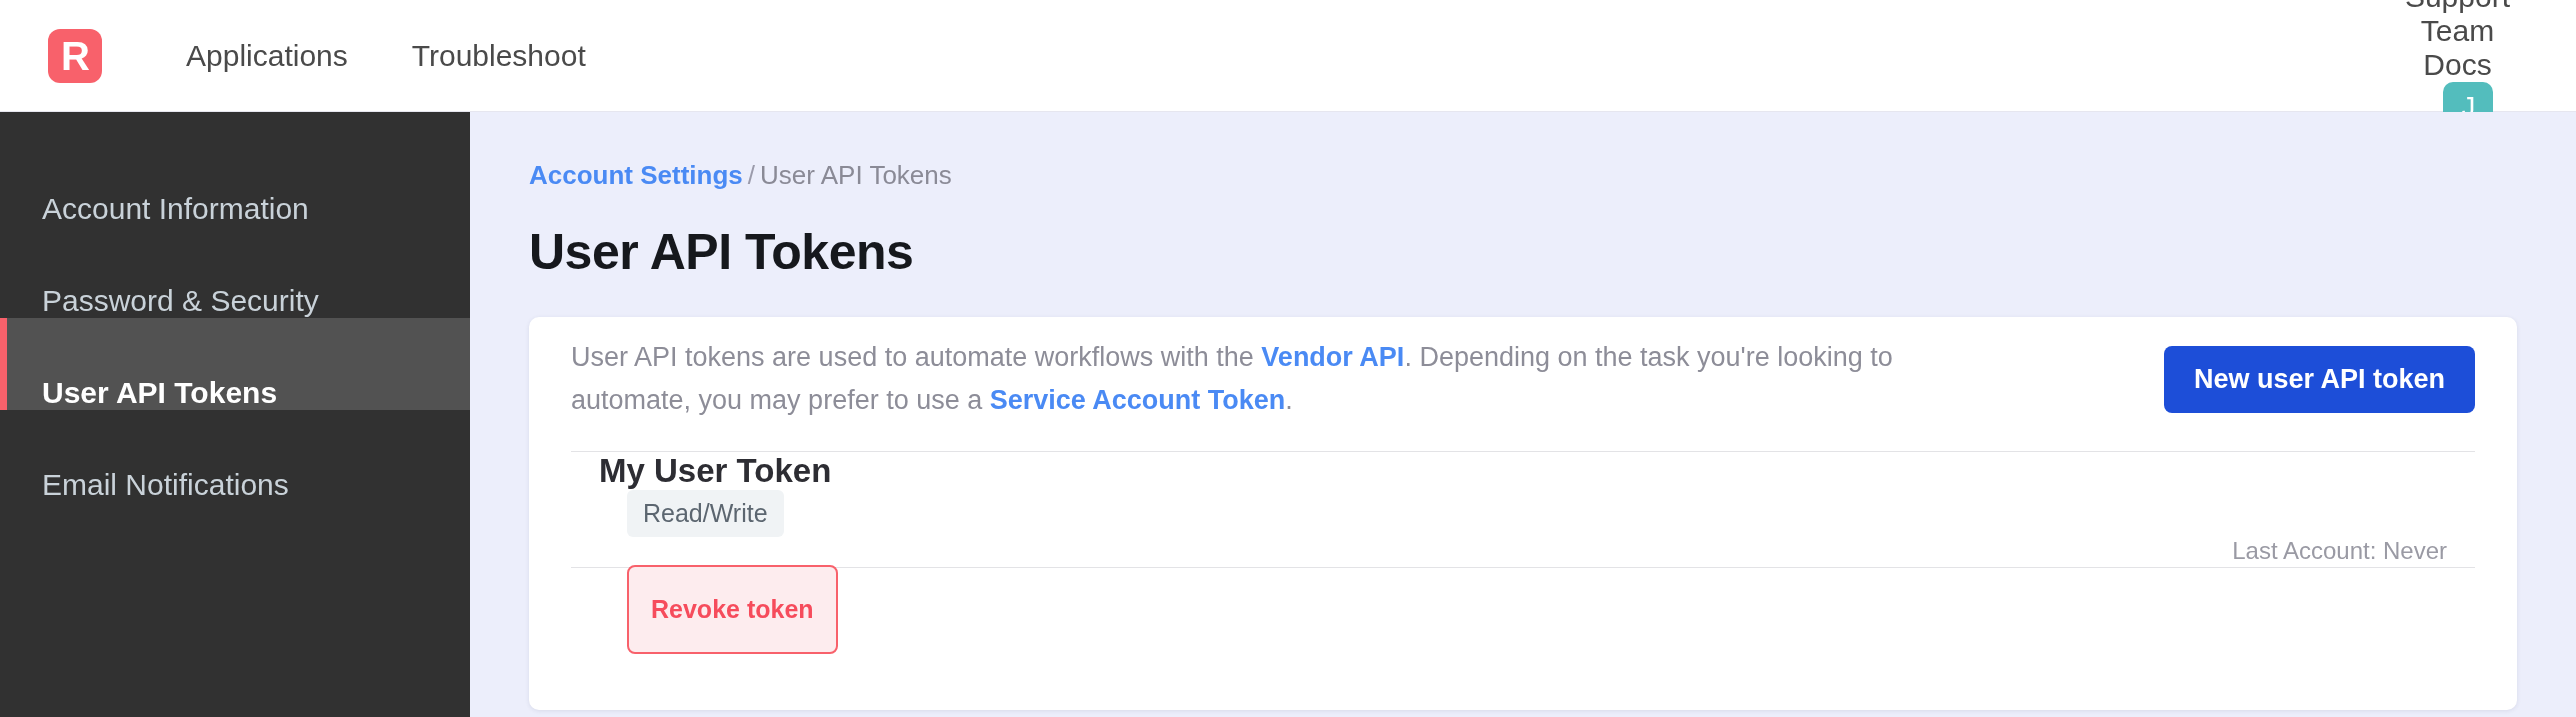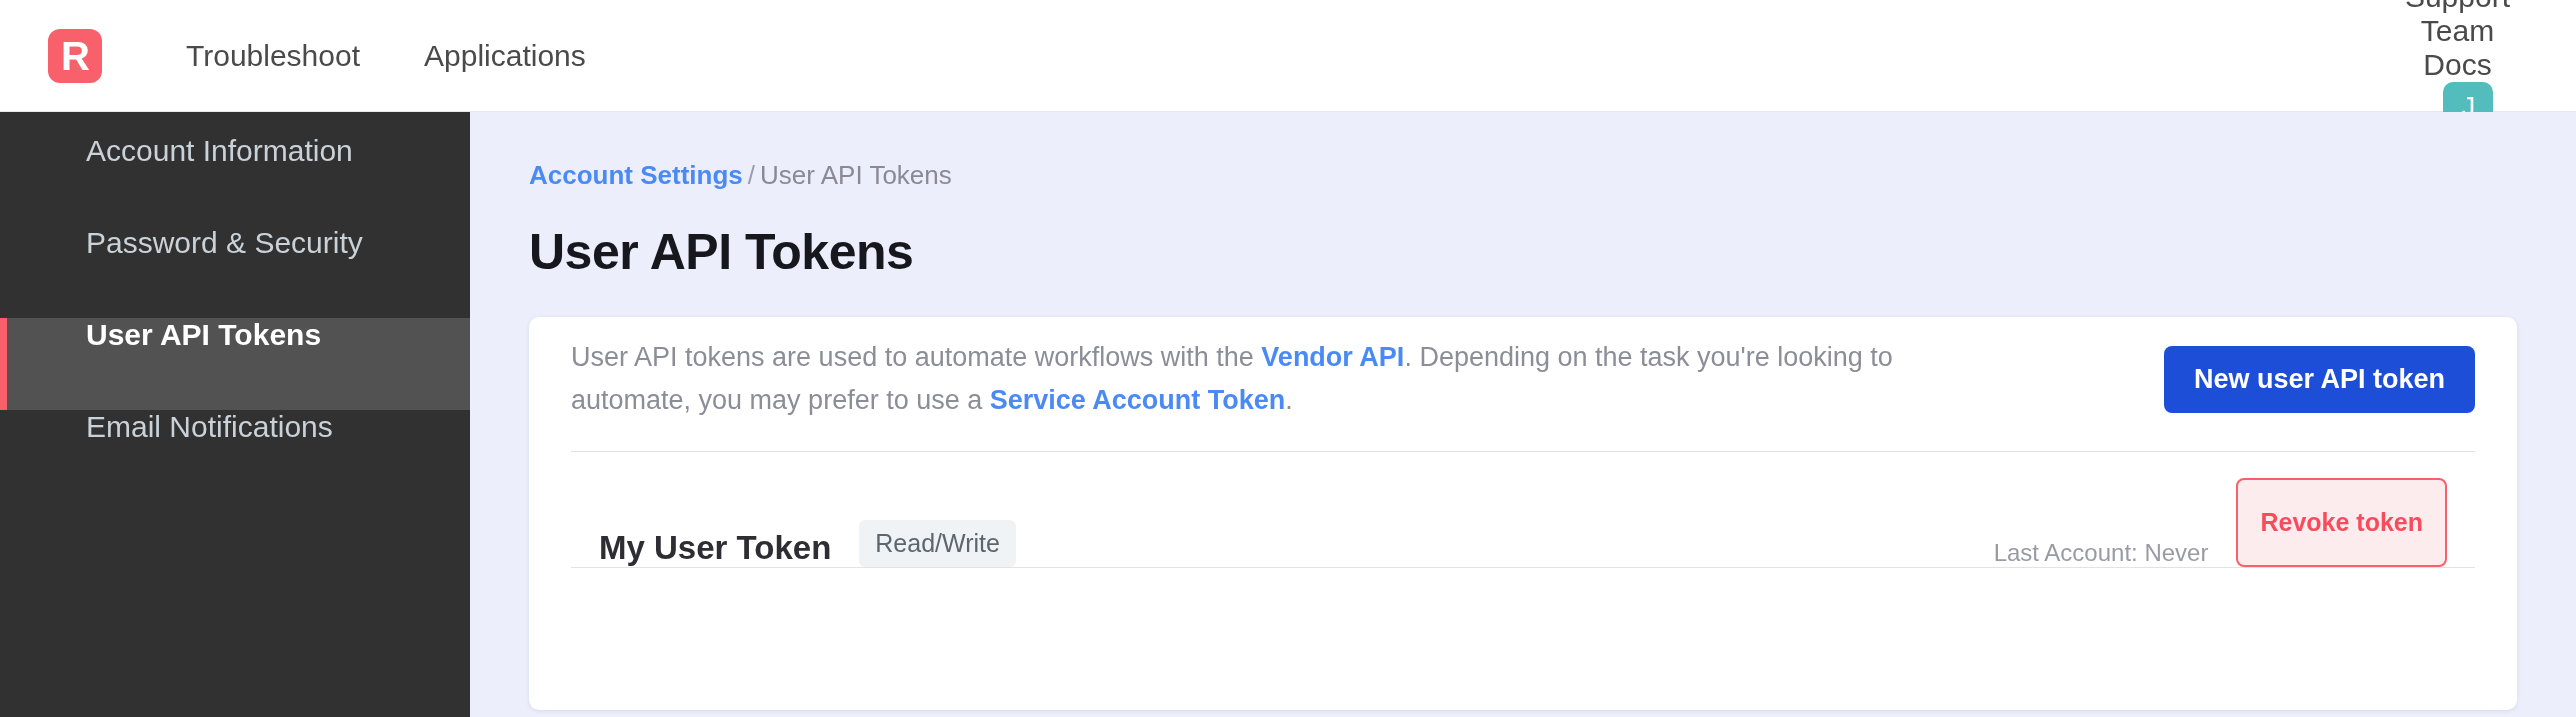--- a/index.html
+++ b/index.html
@@ -87,22 +87,22 @@
     top: 112px; left: 0;
     width: 470px;
     height: 605px;
     background: #313131;
     padding-top: 22px;
   }
   .side-item {
     position: relative;
     height: 92px;
     display: flex;
-    align-items: flex-start;
-    padding-left: 86px;
+    align-items: flex-end;
+    padding-left: 42px;
     font-size: 30px;
     color: #c9d2d9;
     cursor: pointer;
     white-space: nowrap;
   }
   .side-item.active {
     background: #525252;
     color: #ffffff;
     font-weight: 700;
   }
@@ -186,23 +186,24 @@
     cursor: pointer;
     font-family: "Liberation Sans", sans-serif;
   }
   .divider {
     height: 1px;
     background: #e3e3e6;
     width: 100%;
   }
   .token-row {
     display: flex;
-    align-items: flex-end;
+    align-items: flex-start;
     height: 115px;
     padding: 0 28px;
+    flex-direction: column;
   }
   .token-name {
     font-size: 33px;
     font-weight: 700;
     color: #2d2d33;
     white-space: nowrap;
   }
   .token-scope {
     margin-left: 28px;
     background: #f0f3f5;
@@ -234,22 +235,22 @@
 </style>
 </head>
 <body>
 
 <div id="app">
 
   <div class="topnav">
     <div class="nav-left">
       <div class="logo">R</div>
       <div class="nav-links">
+        <div class="nav-link">Applications</div>
         <div class="nav-link">Troubleshoot</div>
-        <div class="nav-link">Applications</div>
       </div>
     </div>
     <div class="nav-right">
       <div class="nav-link">Support</div>
       <div class="nav-link">Team</div>
       <div class="nav-link">Docs</div>
       <div class="avatar">J</div>
     </div>
   </div>
 

